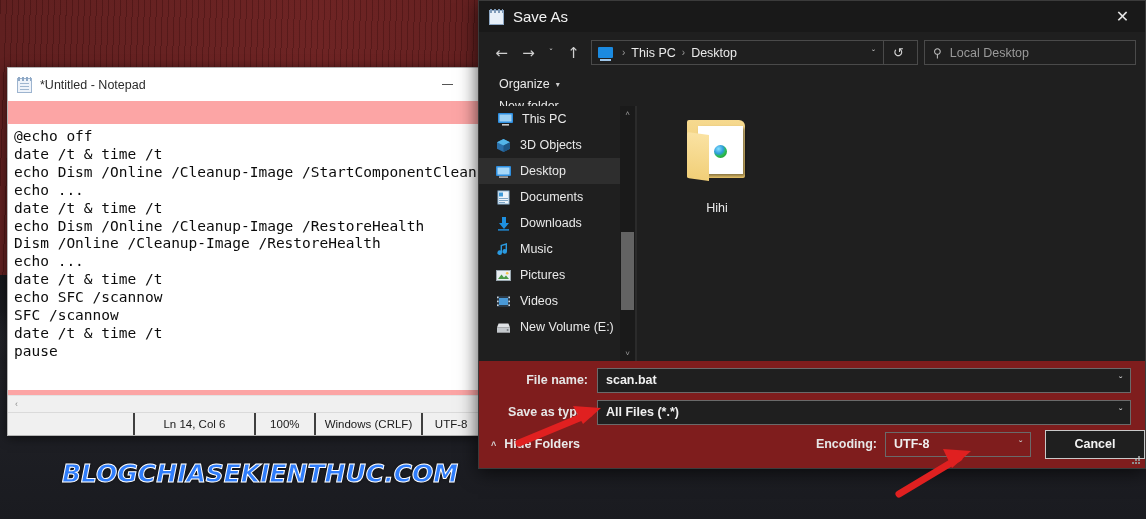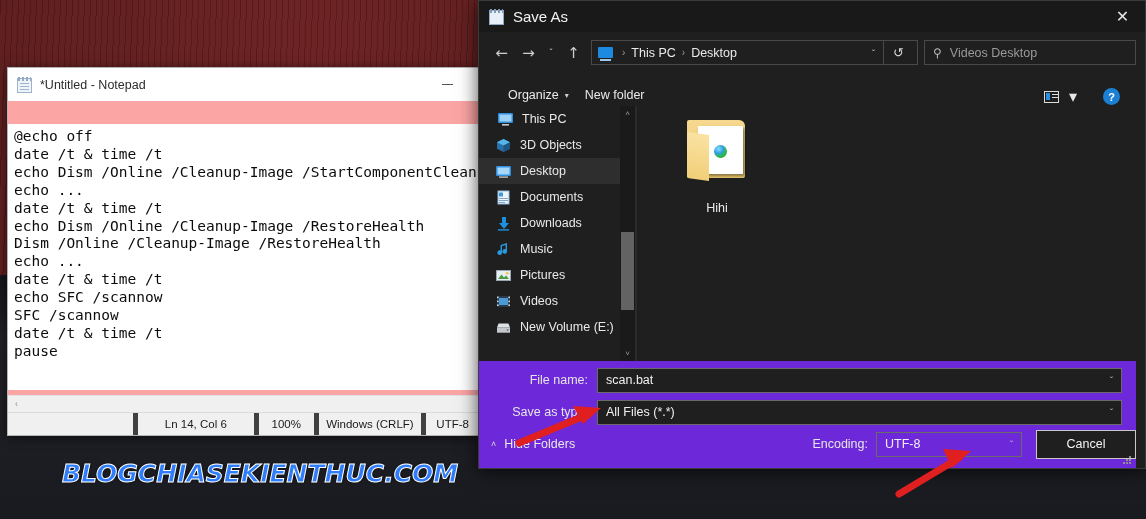--- a/index.html
+++ b/index.html
@@ -90,21 +90,21 @@
     position:absolute; left:0; right:0; bottom:23px; height:17px;
     background:#f0f0f0; border-top:1px solid #e2e2e2; display:flex; align-items:center;
   }
   #np-hscroll .arr { width:17px; text-align:center; font-size:9px; color:#8c8c8c; line-height:1; }
   #np-status {
     position:absolute; left:0; right:0; bottom:0; height:23px;
     background:#f0f0f0; border-top:1px solid #dadada;
     display:flex; align-items:center; font-size:11.5px; color:#1a1a1a;
   }
   #np-status .cell { height:23px; display:flex; align-items:center; justify-content:center;
-     border-left:5px solid #404040; }
+     border-left:2px solid #404040; }
   #np-status .spacer { width:130px; border-left:none; }
 
   
   #dlg {
     position:absolute; left:478px; top:0px; width:668px; height:469px;
     background:#1f1f1f; border:1px solid #3b3b3b;
     box-shadow:0 3px 18px rgba(0,0,0,.7);
     color:#e8e8e8;
   }
   #dlg-title {
@@ -140,21 +140,21 @@
   #refresh { width:30px; height:25px; display:flex; align-items:center; justify-content:center;
      color:#d2d2d2; font-size:13px; border-left:1px solid #4a4a4a; }
   #searchbox {
     width:212px; height:25px; margin-left:6px; border:1px solid #4a4a4a;
     display:flex; align-items:center; padding:0 8px; gap:8px; flex:none;
   }
   #search-icon { color:#b9b9b9; font-size:12px; }
   #search-ph { font-size:12.5px; color:#9a9a9a; }
 
   
-  #cmdbar { height:33px; display:flex; align-items:flex-end; padding:0 21px; gap:0; }
+  #cmdbar { height:33px; display:flex; align-items:flex-start; padding:0 12px; gap:0;flex-direction:column; }
   .cmd { font-size:12.5px; color:#eaeaea; padding:4px 8px; display:flex; align-items:center; gap:6px; }
   .cmd .car { font-size:8px; color:#cfcfcf; }
   #viewbtn { margin-left:auto; display:flex; align-items:center; gap:10px; padding-right:4px; }
   #view-icon { width:15px; height:12px; border:1.5px solid #dcdcdc; position:relative; }
   #view-icon:after{content:"";position:absolute;left:1px;top:1px;width:4px;height:7px;background:#2a8fe0;}
   #view-icon:before{content:"";position:absolute;left:7px;top:2px;width:6px;height:1.5px;background:#dcdcdc;
      box-shadow:0 3px 0 #dcdcdc;}
   #help-icon { width:17px; height:17px; border-radius:50%; background:#1b7fd4;
      color:#fff; font-size:11px; font-weight:bold; display:flex; align-items:center;
      justify-content:center; margin-left:16px; }
@@ -186,21 +186,21 @@
      background:#ffffff; box-shadow:2px 2px 3px rgba(0,0,0,.45); }
   .fd-front { position:absolute; left:6px; top:14px; width:22px; height:46px;
      background:linear-gradient(to bottom,#fae2a2,#f1cf78); border-radius:2px 0 0 2px;
      transform:skewY(8deg); transform-origin:left top; }
   .fd-globe { position:absolute; left:33px; top:27px; width:13px; height:13px;
      border-radius:50%;
      background:radial-gradient(circle at 35% 30%,#86e0ff 0%,#2f9ddb 38%,#2bbd4a 60%,#1d7a30 100%); }
   #folder-label { margin-top:21px; font-size:12.5px; color:#eaeaea; }
 
   
-  #form { position:absolute; left:0; right:9px; bottom:0; height:107px; background:#6d28d9; }
+  #form { position:absolute; left:0; right:0; bottom:0; height:107px; background:#7f1d1d;font-weight:bold; }
   .frow { display:flex; align-items:center; height:26px; margin-top:6px; }
   .frow .flbl { width:118px; text-align:right; font-size:12.5px; color:#e6e6e6; padding-right:9px; }
   .fctrl { flex:1; margin-right:14px; height:25px; border:1px solid #6a6a6a; background:#1f1f1f;
     display:flex; align-items:center; padding:0 8px; }
   .fctrl .val { font-size:12.5px; color:#f0f0f0; flex:1; }
   .fctrl .chev { font-size:9px; color:#c9c9c9; }
 
   #frow3 { position:absolute; left:0; right:0; bottom:8px; height:32px; display:flex; align-items:center; }
   #hidefolders { display:flex; align-items:center; gap:8px; padding-left:12px; }
   #hidefolders .car { font-size:9px; color:#d6d6d6; }
@@ -304,21 +304,21 @@
       <span class="sep">›</span>
       <span class="seg">This PC</span>
       <span class="sep">›</span>
       <span class="seg">Desktop</span>
       <span id="crumb-chev">ˇ</span>
       <span id="refresh">↺</span>
     </div>
 
     <div id="searchbox">
       <span id="search-icon">⚲</span>
-      <span id="search-ph">Videos Desktop</span>
+      <span id="search-ph">Local Desktop</span>
     </div>
   </div>
 
   <div id="cmdbar">
     <span class="cmd">
       <span>Organize</span>
       <span class="car">▾</span>
     </span>
     <span class="cmd">New folder</span>
     <span id="viewbtn">

